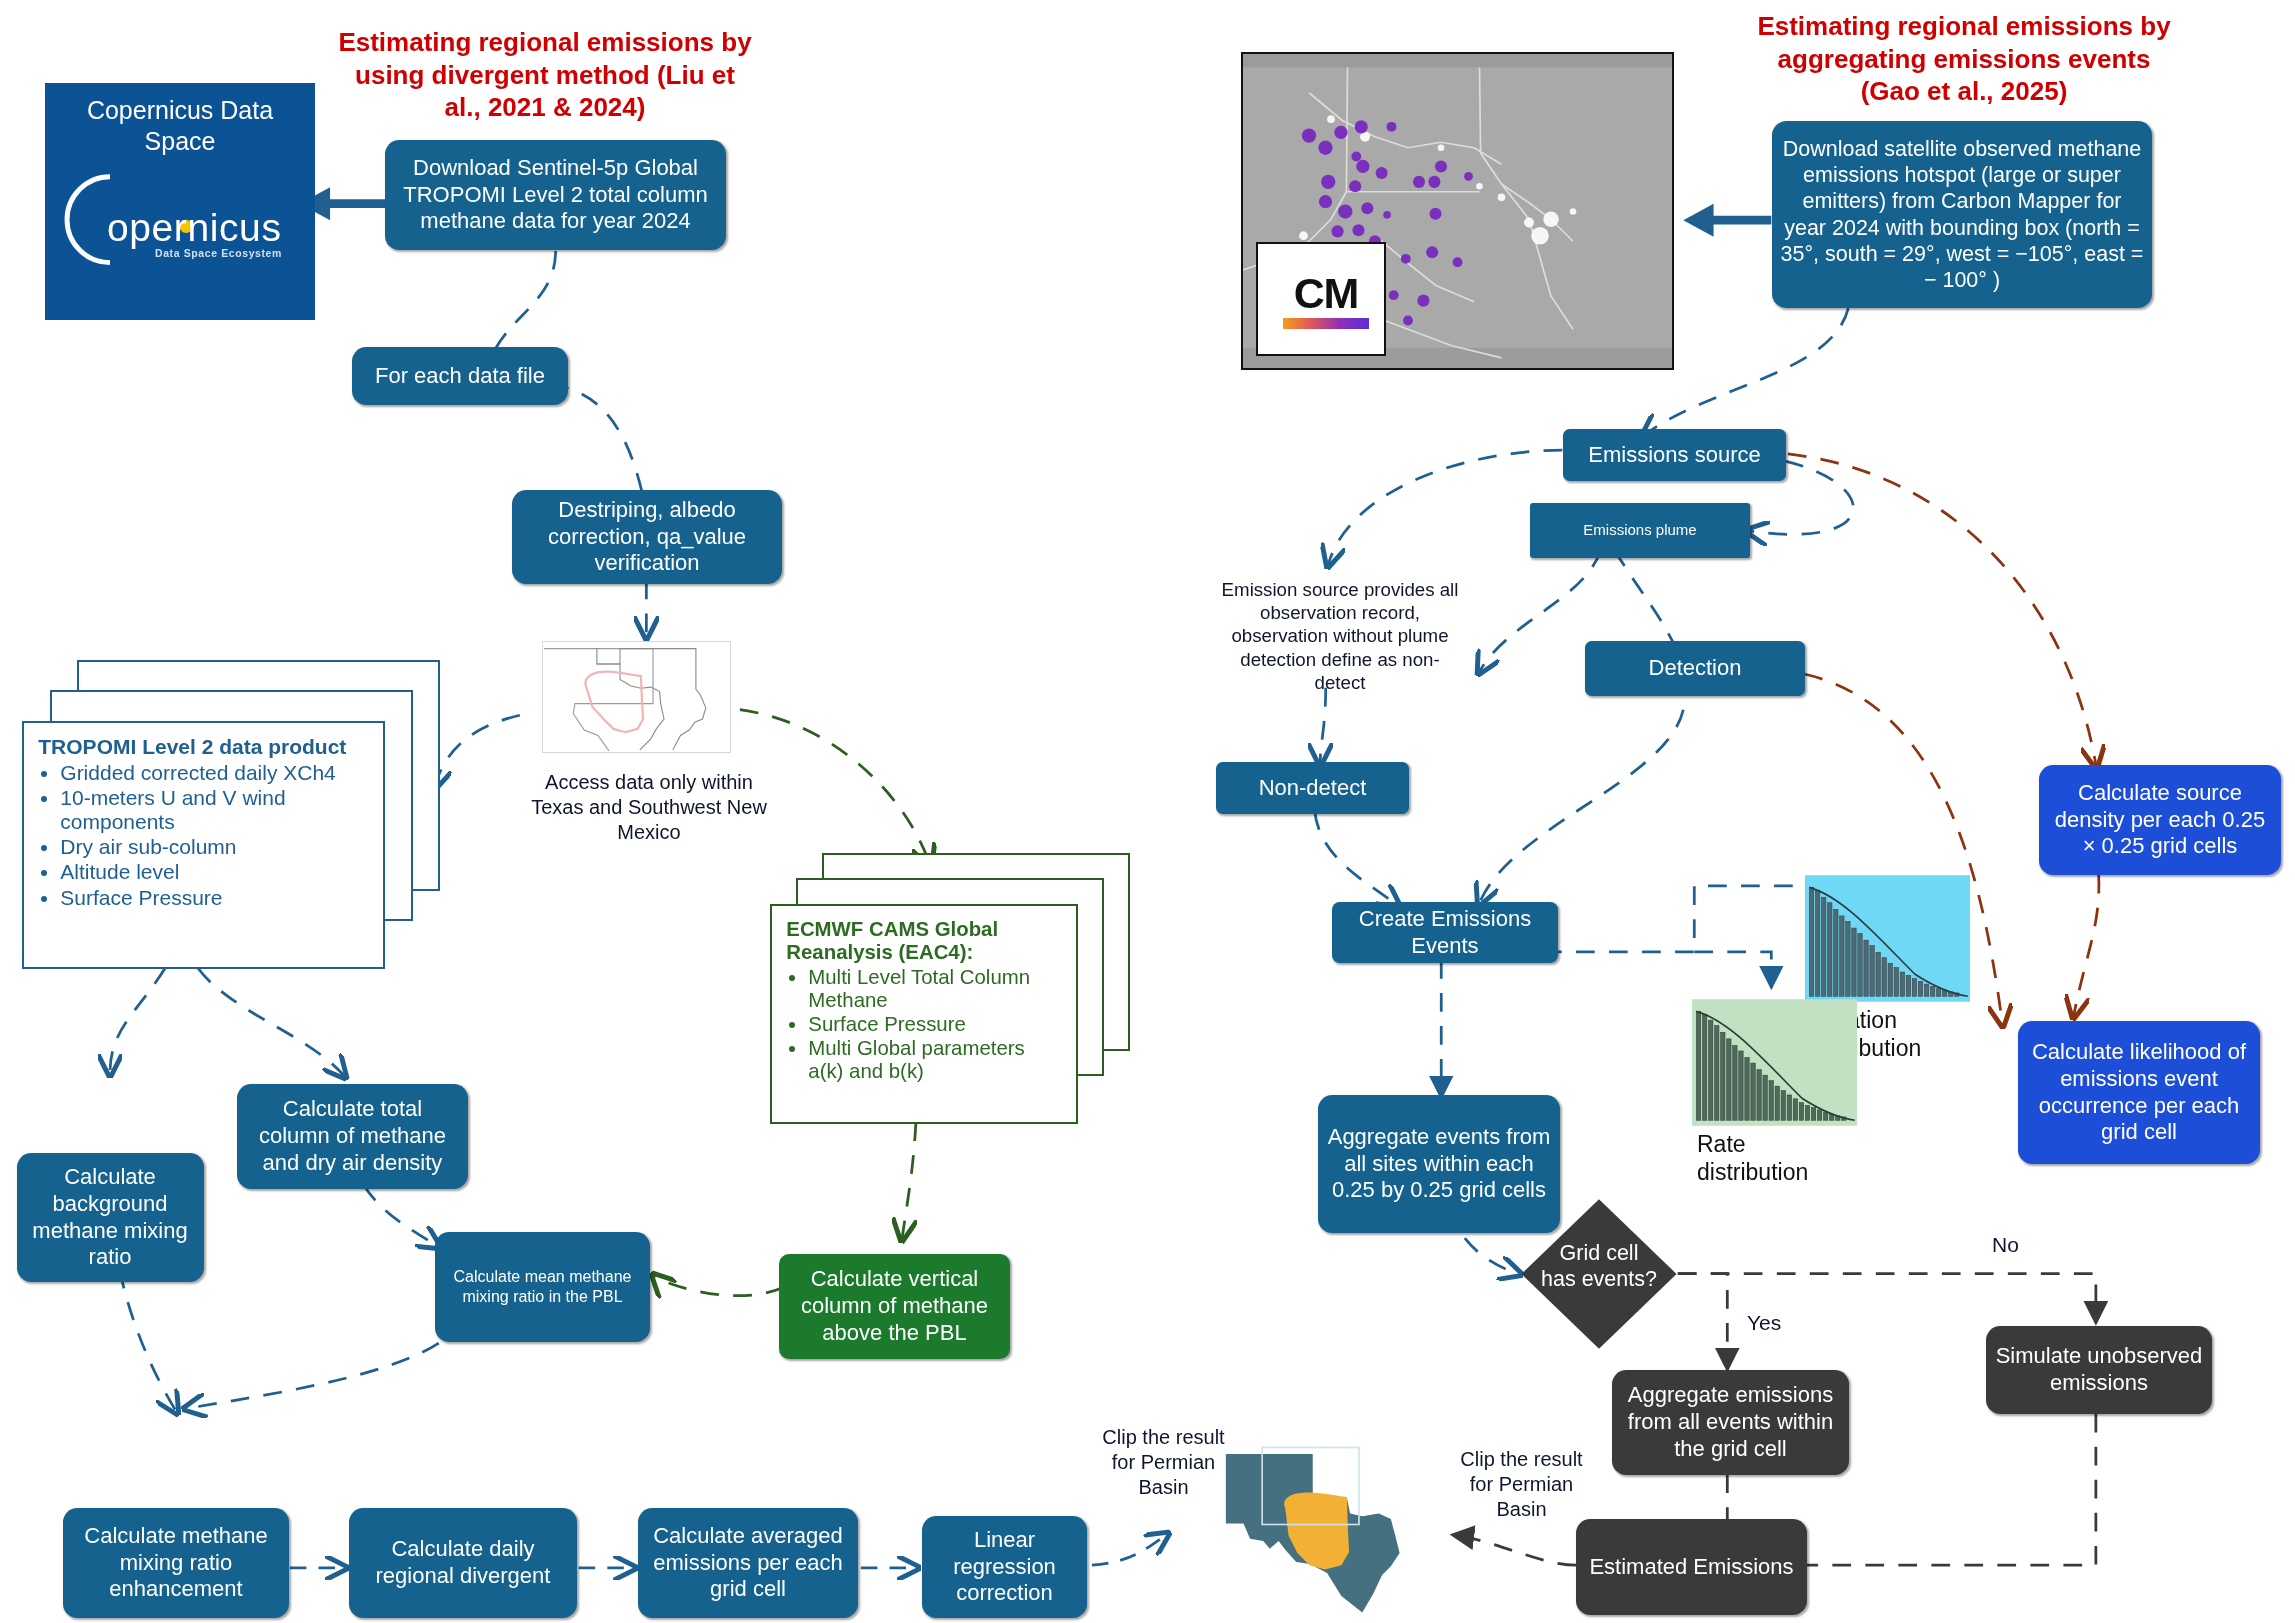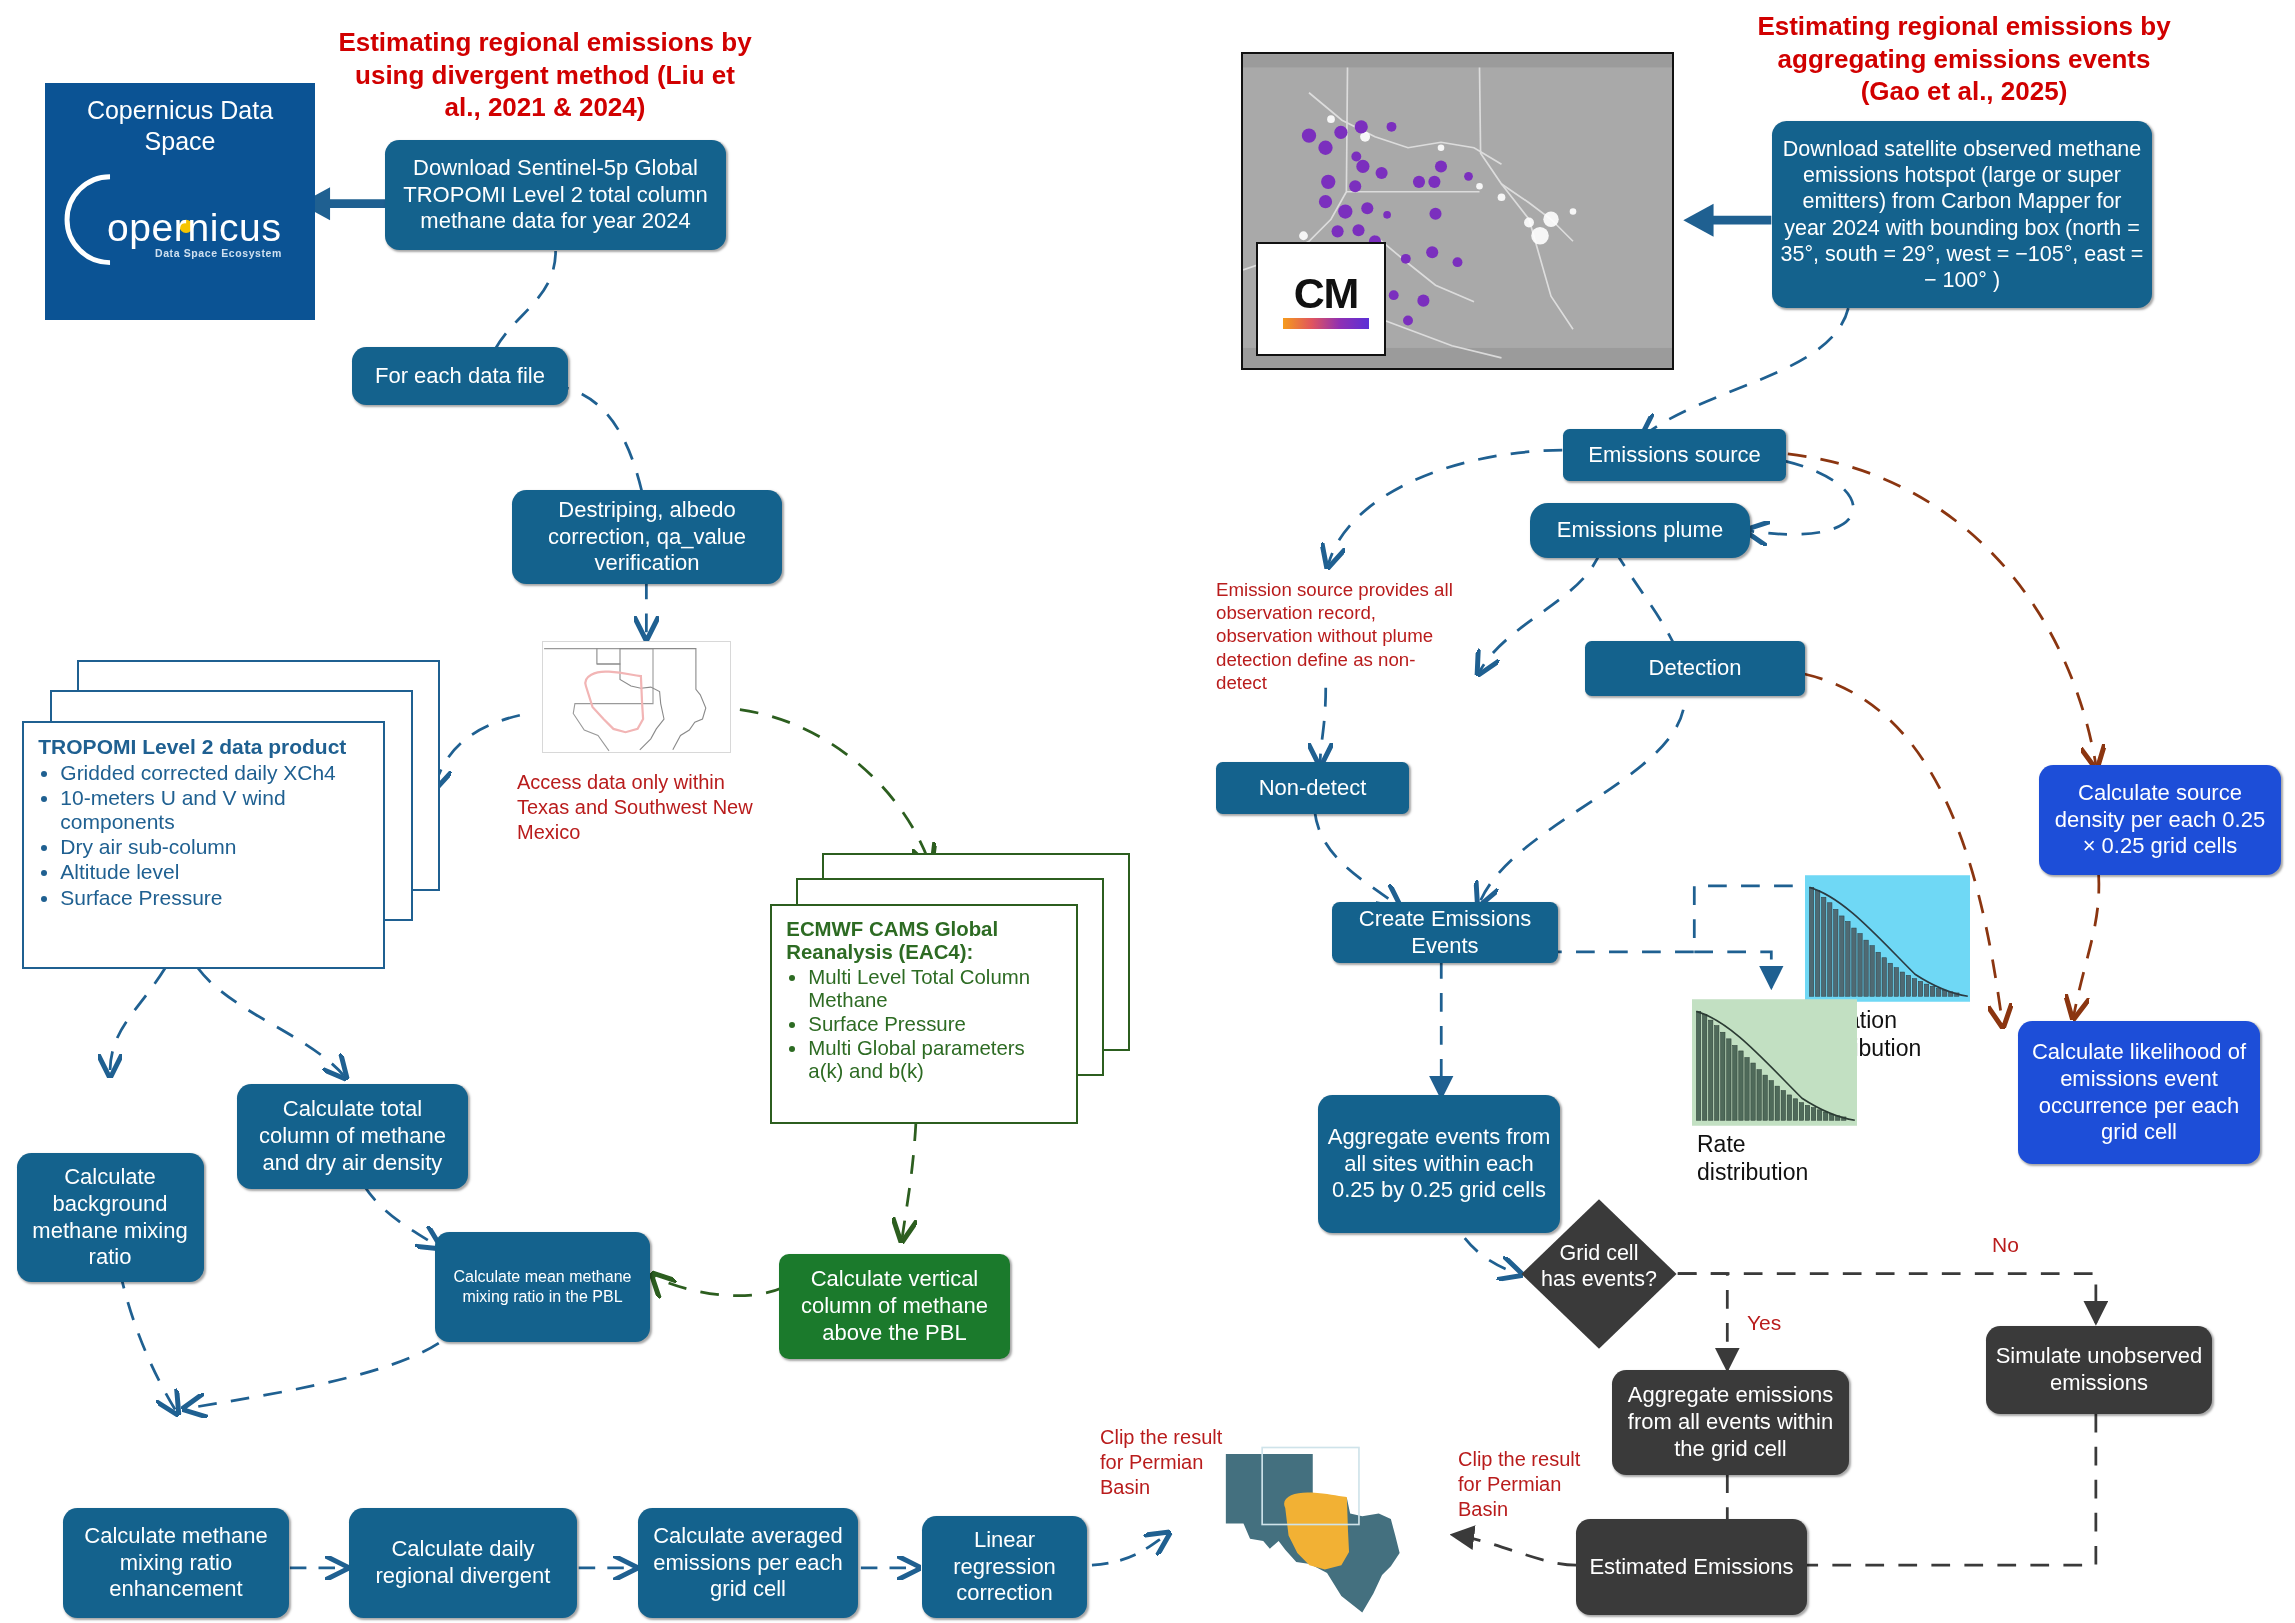--- a/index.html
+++ b/index.html
@@ -3,21 +3,21 @@
 <meta charset="utf-8">
 <style>
   html,body{margin:0;padding:0;background:#ffffff;}
   body{font-family:"Liberation Sans", sans-serif;}
   #stage{position:relative;width:2295px;height:1623px;background:#fff;overflow:hidden;}
   .node{position:absolute;box-sizing:border-box;display:flex;align-items:center;justify-content:center;text-align:center;color:#ffffff;border-radius:14.3px;line-height:1.22;box-shadow:1.7px 1.7px 2.2px rgba(0,0,0,.35);padding:4.4px 7.7px;}
   .teal{background:#14628d;}
   .green{background:#1b7a2c;}
   .brown{background:#1d4ed8;}
   .dark{background:#3a3a3a;}
-  .plainlabel{position:absolute;color:#b91c1c;line-height:1.24;text-align:left;}
+  .plainlabel{position:absolute;color:#0f172a;line-height:1.24;text-align:center;}
   .titlered{position:absolute;color:#d10000;font-weight:bold;text-align:center;line-height:1.25;}
   .docstack{position:absolute;}
   .docbox{position:absolute;background:#ffffff;box-sizing:border-box;}
   .docbody{position:absolute;box-sizing:border-box;padding:12px 14.3px;}
   .docbody .t{font-weight:bold;margin-bottom:2.2px;}
   .docbody ul{margin:0;padding-left:22px;}
   .docbody li{margin:0 0 1.1px 0;}
   .blueDoc{border:2.2px solid #1f6091;color:#1f6091;}
   .blueDocTxt{color:#1f6091;}
   .greenDoc{border:2.2px solid #2c5e1f;color:#2d6b23;}
@@ -289,21 +289,21 @@
     </svg>
   </div>
   <div class="cm-logo" style="left:1256px;top:242px;width:116px;height:110px;padding-left:10px;">
     <div class="cm-text" style="font-size:43px;">CM</div>
     <div class="cm-bar"></div>
   </div>
 
   <div class="node teal" style="left:1772px;top:121px;width:380px;height:187px;font-size:21.5px;">Download satellite observed methane emissions hotspot (large or super emitters) from Carbon Mapper for year 2024 with bounding box (north = 35°, south = 29°, west = −105°, east = − 100° )</div>
 
   <div class="node teal" style="left:1563px;top:429px;width:223px;height:52px;font-size:22px;border-radius:6.6px;">Emissions source</div>
-  <div class="node teal" style="left:1530px;top:503px;width:220px;height:55px;font-size:22px;border-radius:18px;">Emissions plume</div>
+  <div class="node teal" style="left:1530px;top:503px;width:220px;height:55px;font-size:15px;border-radius:3px;">Emissions plume</div>
   <div class="node teal" style="left:1585px;top:641px;width:220px;height:55px;font-size:22px;border-radius:6.6px;">Detection</div>
   <div class="node teal" style="left:1216px;top:762px;width:193px;height:52px;font-size:22px;border-radius:6.6px;">Non-detect</div>
 
   <div class="plainlabel" style="left:1216px;top:578px;width:248px;font-size:18.7px;">Emission source provides all observation record, observation without plume detection define as non-detect</div>
 
   <div class="node teal" style="left:1332px;top:902px;width:226px;height:61px;font-size:22px;border-radius:7.7px;">Create Emissions Events</div>
 
   <div class="node teal" style="left:1318px;top:1095px;width:242px;height:138px;font-size:22px;">Aggregate events from all sites within each 0.25 by 0.25 grid cells</div>
 
   <div class="hist" style="left:1805px;top:875px;width:165px;height:127px;">

